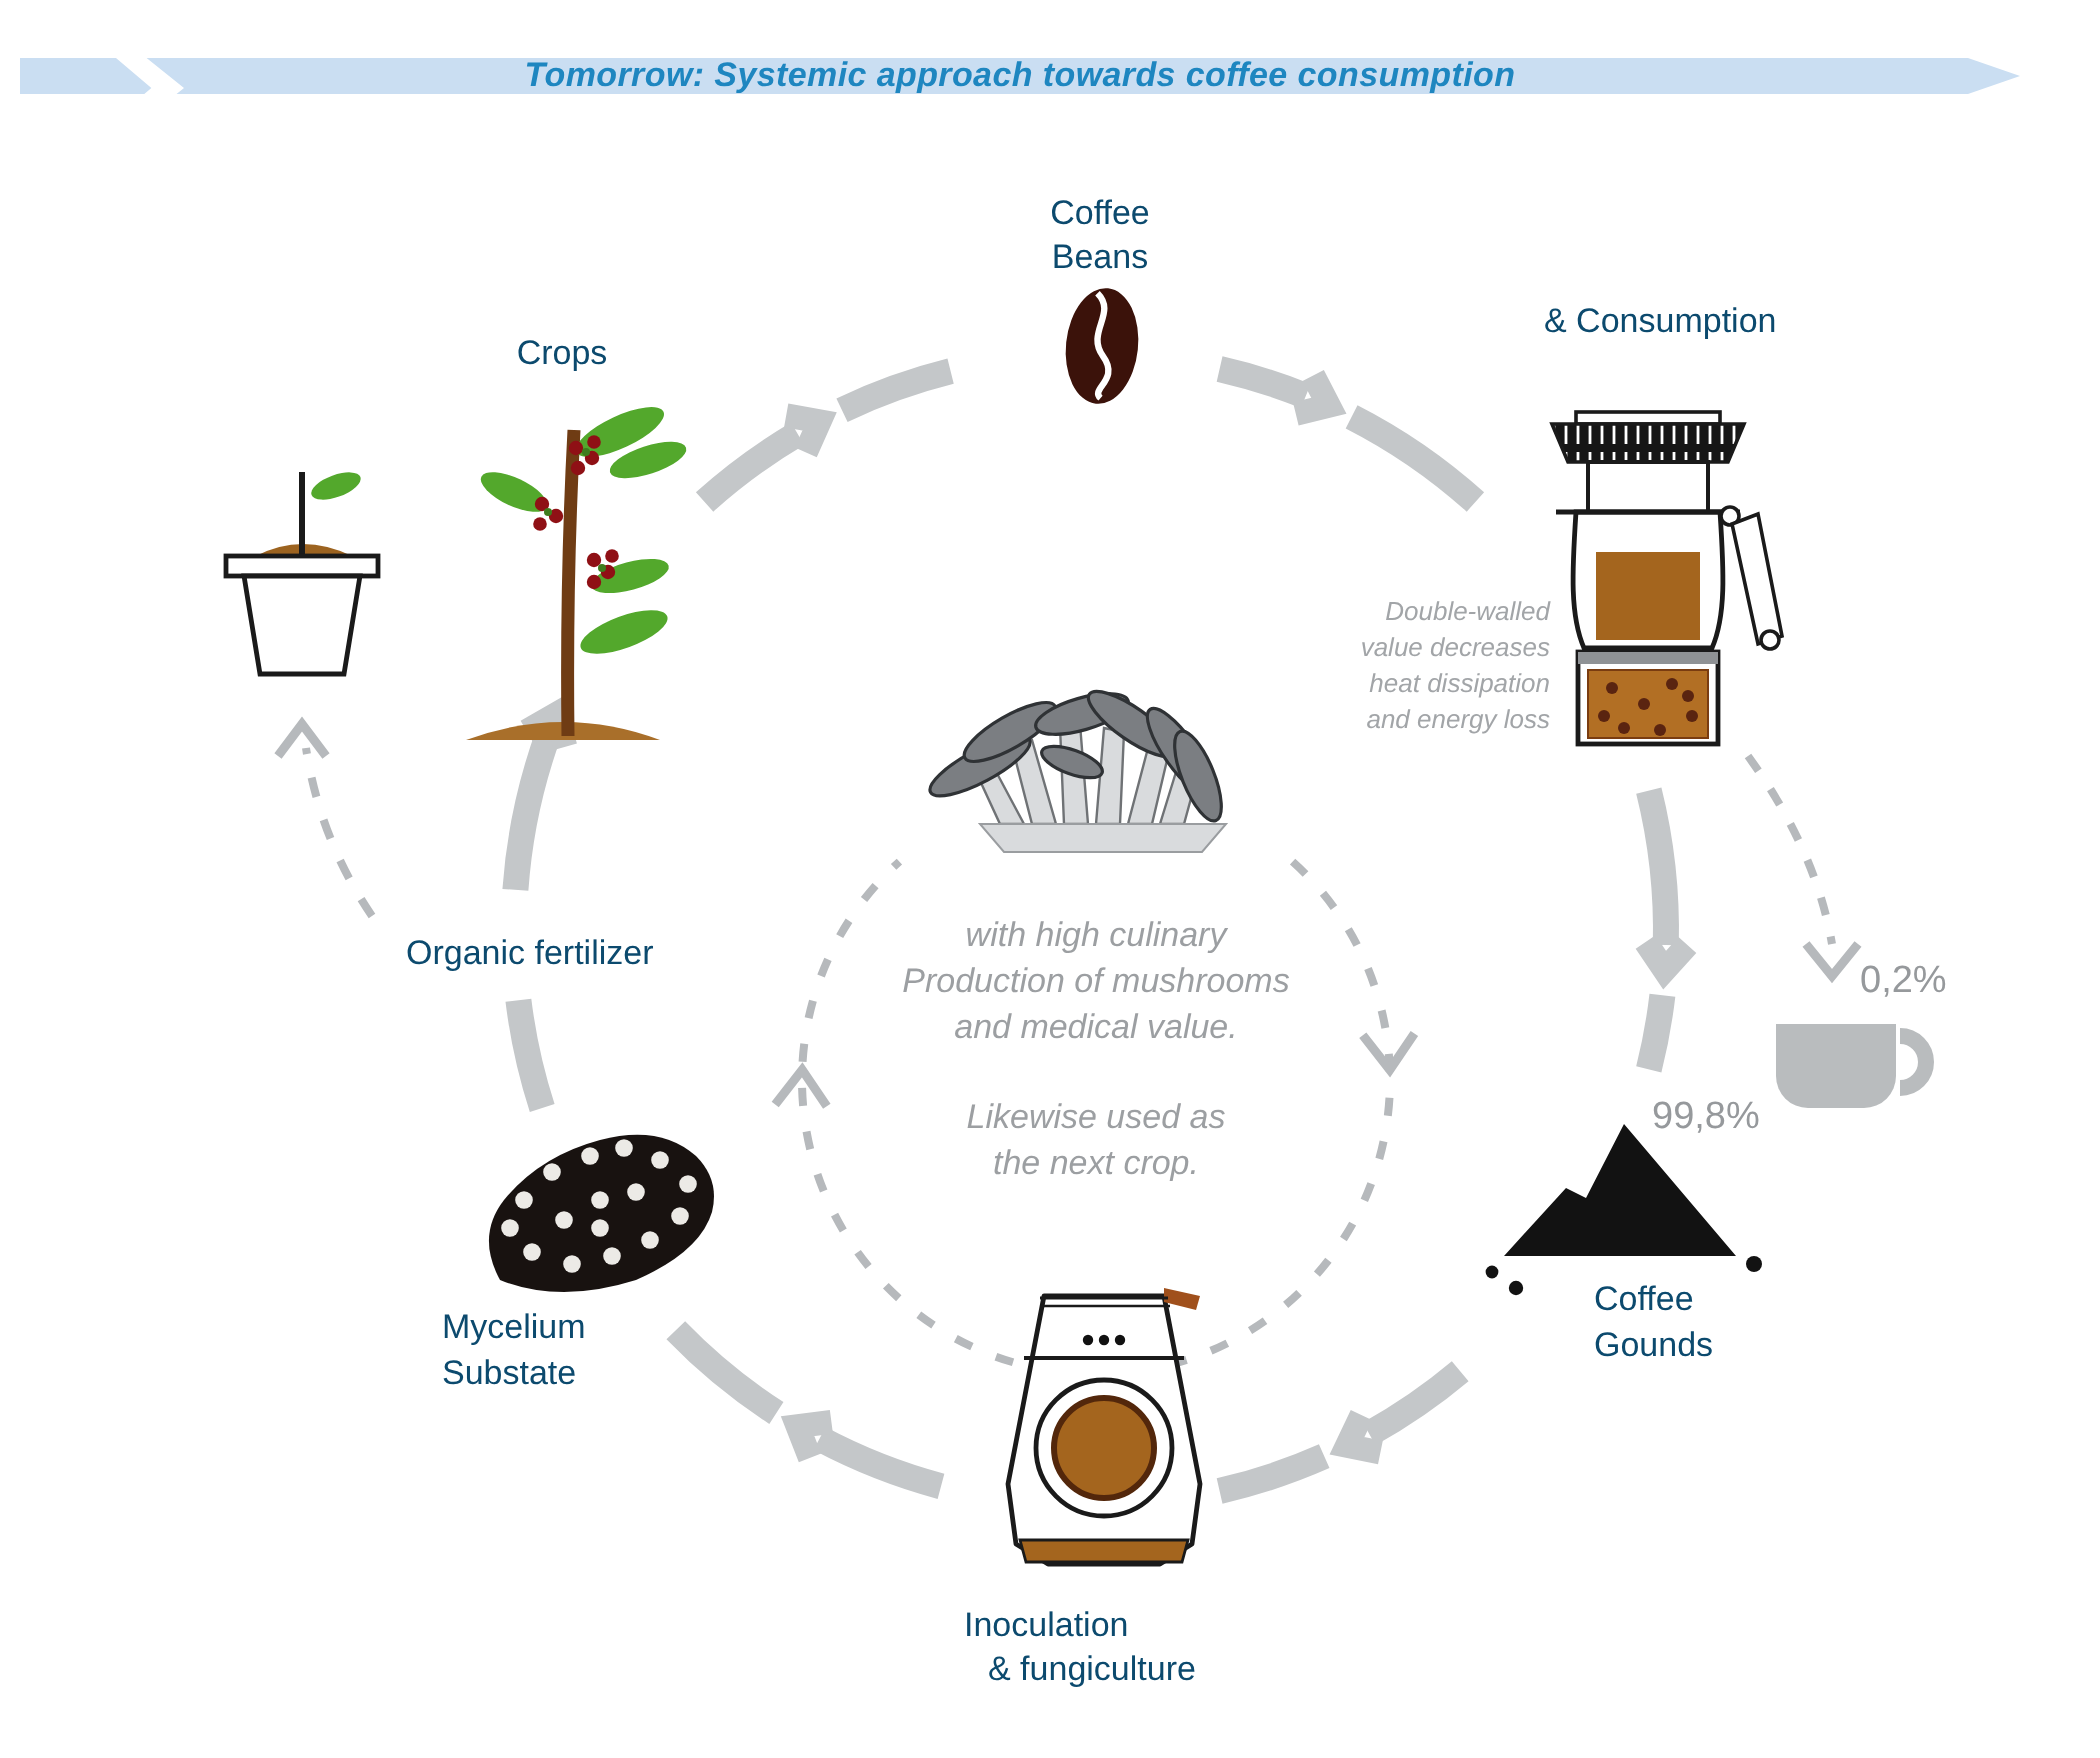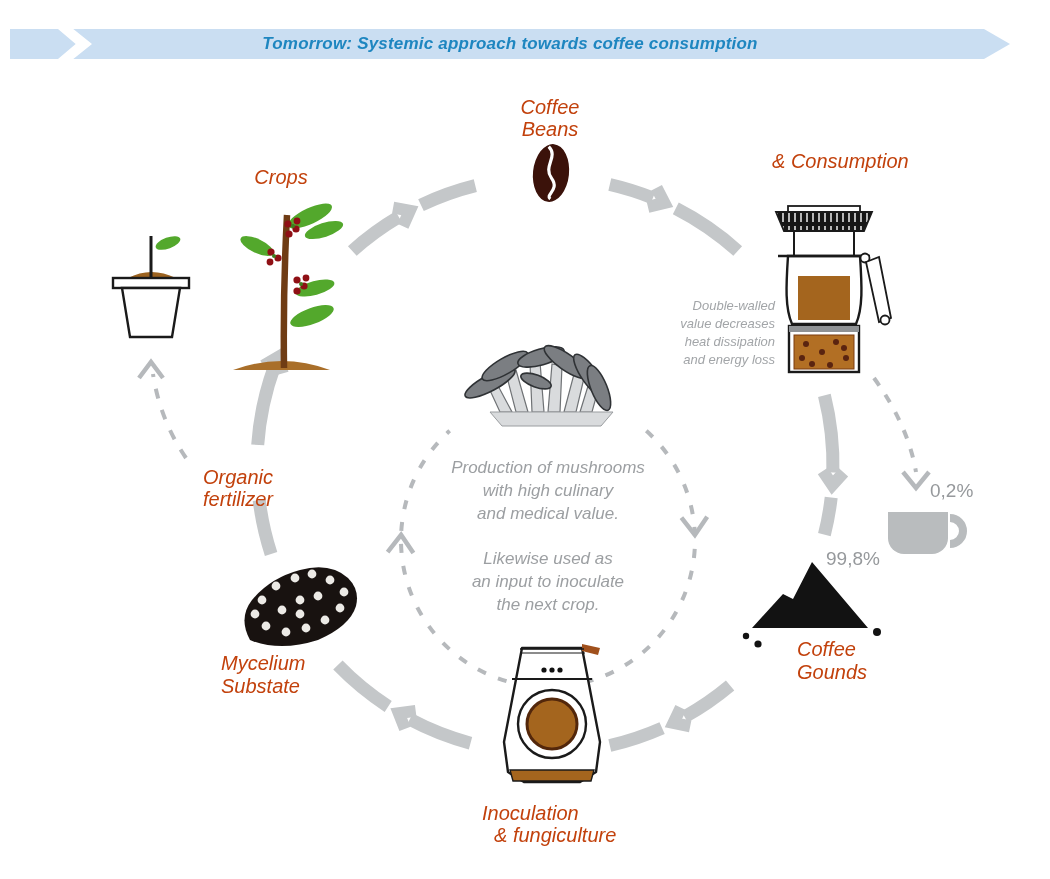--- a/index.html
+++ b/index.html
@@ -1,26 +1,26 @@
 <!DOCTYPE html>
 <html><head>
 <meta charset="utf-8">
 <style>
   html,body{margin:0;padding:0;background:#fff;}
   .stage{position:relative;width:1050px;height:879px;background:#fff;overflow:hidden;
          font-family:"Liberation Sans","DejaVu Sans",sans-serif;}
   
-  .banner{position:absolute;left:10px;top:29px;width:1000px;height:30px;background:#cadef2;
+  .banner{position:absolute;left:10px;top:29px;width:1000px;height:18px;background:#cadef2;
           clip-path:polygon(0 0, calc(100% - 26px) 0, 100% 50%, calc(100% - 26px) 100%, 0 100%);
           display:flex;align-items:center;justify-content:center;}
   .banner-notch{position:absolute;left:58px;top:29px;width:34px;height:30px;background:#fff;
           clip-path:polygon(0 0,45% 0,100% 50%,45% 100%,0 100%,52% 50%);}
   .banner-title{font-style:italic;font-weight:600;font-size:17px;color:#1e86c0;letter-spacing:.2px;}
   
-  .lbl{position:absolute;color:#c2410c;font-style:italic;font-size:20px;line-height:22px;}
+  .lbl{position:absolute;color:#0c4a6e;font-size:17px;line-height:22px;}
   .lbl .ln{display:block;}
   .center-lbl{text-align:center;}
   .pct{position:absolute;color:#96999c;font-size:19px;}
   .note{position:absolute;color:#a2a5a8;font-style:italic;font-size:13px;line-height:18px;text-align:right;}
   .center-text{position:absolute;left:398px;top:456px;width:300px;text-align:center;
                color:#9c9fa2;font-style:italic;font-size:17px;line-height:23px;}
   .center-text .para2{margin-top:22px;}
   svg{position:absolute;left:0;top:0;}
 </style>
 </head>
@@ -260,24 +260,23 @@
     <span class="ln">Mycelium</span>
     <span class="ln">Substate</span>
   </div>
 
   <div class="lbl" style="left:203px;top:466px;width:140px;">
     <span class="ln">Organic fertilizer</span>
   </div>
 
   <div class="center-text">
     <div class="para1">
+      <span style="display:block">with high culinary</span>
       <span style="display:block">Production of mushrooms</span>
-      <span style="display:block">with high culinary</span>
       <span style="display:block">and medical value.</span>
     </div>
     <div class="para2">
       <span style="display:block">Likewise used as</span>
-      <span style="display:block">an input to inoculate</span>
       <span style="display:block">the next crop.</span>
     </div>
   </div>
 
 </div>
 
 </body></html>

